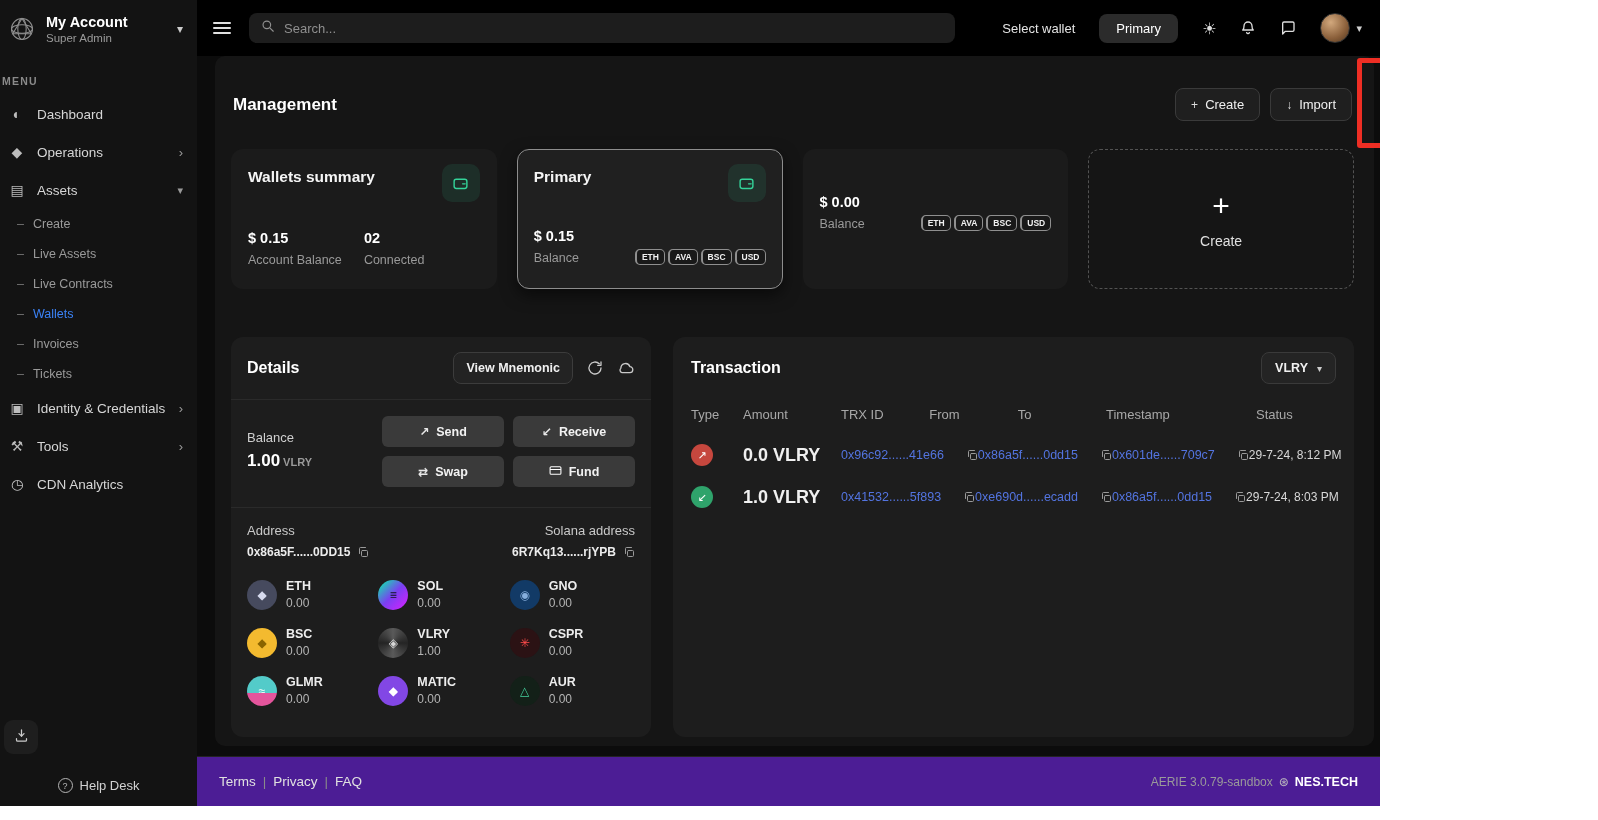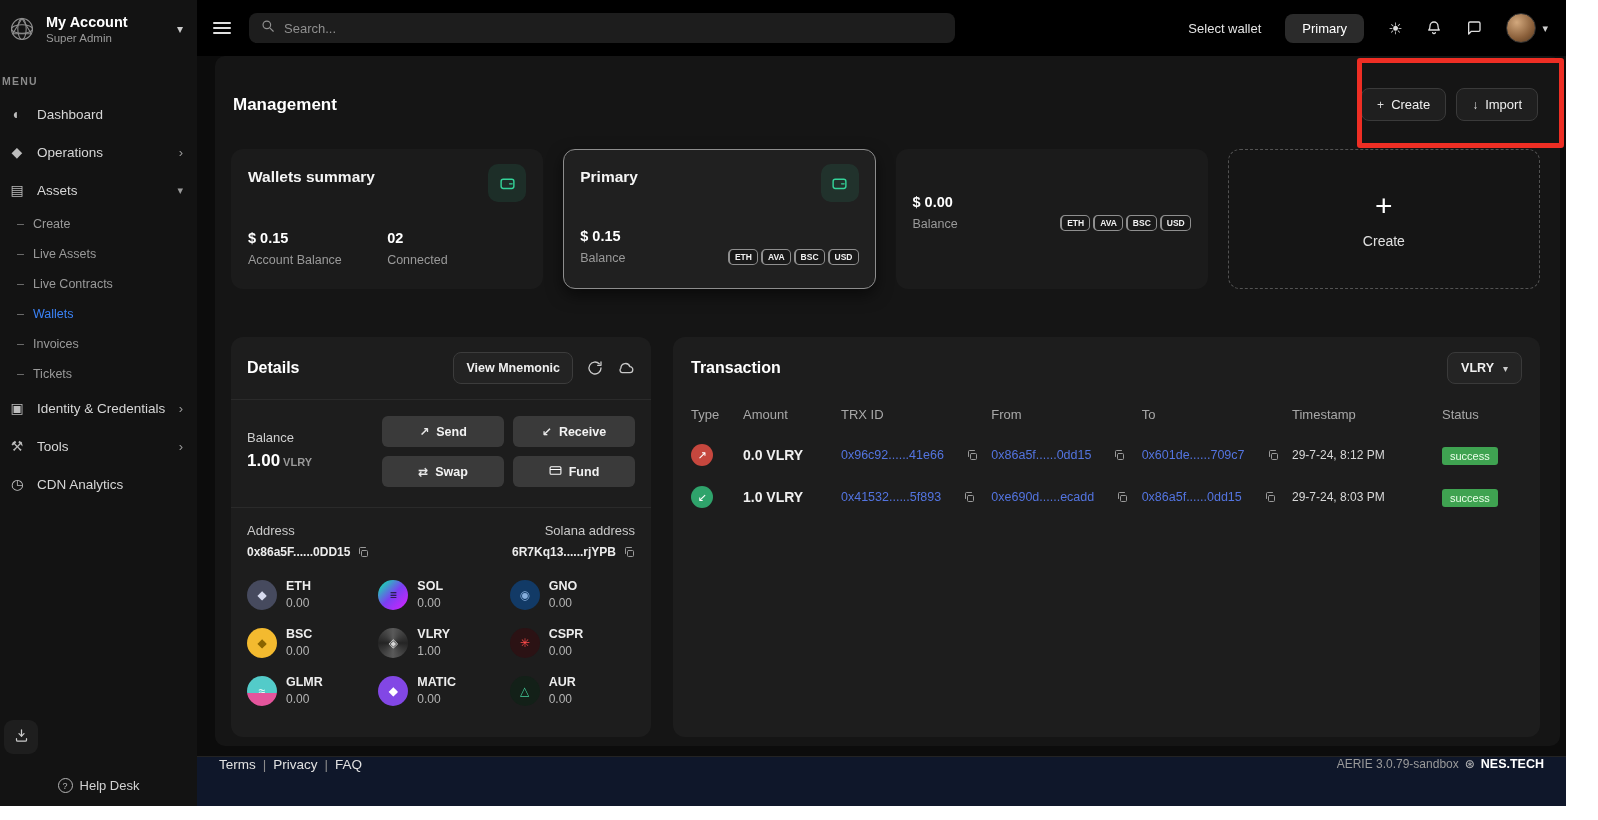--- a/index.html
+++ b/index.html
@@ -1,19 +1,19 @@
 <!DOCTYPE html>
 <html style="--accent-green: #34d399; --link-blue: #5374e0; --success-green: #3fa351; --annotation-red: #ee2e24;"><head>
 <meta charset="utf-8">
 <style>
   * { box-sizing: border-box; margin: 0; padding: 0; }
   html, body { background: #ffffff; }
   body { font-family: "Liberation Sans", "DejaVu Sans", sans-serif; }
   .viewport { position: relative; width: 1598px; height: 820px; background: #ffffff; overflow: hidden; }
-  .app { position: absolute; left: 0; top: 0; width: 1566px; height: 806px; display: flex; background: #0c0c0c; color: #e8e8e8; overflow: hidden; }
+  .app { position: absolute; left: 0; top: 0; width: 1380px; height: 806px; display: flex; background: #0c0c0c; color: #e8e8e8; overflow: hidden; }
 
   
   .sidebar { width: 197px; min-width: 197px; background: #131313; display: flex; flex-direction: column; position: relative; }
   .sb-account { display: flex; align-items: center; gap: 8px; padding: 13px 10px 10px 6px; cursor: pointer; }
   .logo { width: 32px; height: 32px; display: flex; align-items: center; justify-content: center; }
   .acct-name { font-size: 14.5px; font-weight: 700; color: #ffffff; }
   .acct-role { font-size: 11.5px; color: #9a9a9a; margin-top: 2px; }
   .sb-chevron { margin-left: auto; color: #cccccc; font-size: 12px; padding-right: 4px; }
   .sb-menu-label { font-size: 10.5px; color: #8a8a8a; letter-spacing: 1.2px; font-weight: 700; padding: 20px 6px 8px 2px; }
   .nav { display: flex; flex-direction: column; }
@@ -118,31 +118,31 @@
   .tk-aur   { background: #132018; color: #45d09e; }
 
   
   .t-head { display: flex; align-items: center; justify-content: space-between; padding: 15px 18px 10px 18px; }
   .t-title { font-size: 16px; font-weight: 700; color: #ffffff; }
   .t-filter { background: #242424; border: 1px solid #3a3a3a; border-radius: 8px; padding: 8px 13px; font-size: 12.5px; font-weight: 600; color: #f0f0f0; display: flex; align-items: center; gap: 9px; font-family: inherit; cursor: pointer; }
   .t-filter .fchev { font-size: 10px; color: #cccccc; }
   .t-table { padding: 0 18px; }
   .t-row { display: grid; grid-template-columns: 52px 98px 1.25fr 1.25fr 1.25fr 150px 80px; align-items: center; height: 42px; }
   .t-row.hdr { color: #a8a8a8; font-size: 13px; height: 40px; }
-  .cell-amount { color: #f0f0f0; font-weight: 700; font-size: 14px; }
+  .cell-amount { color: #f0f0f0; font-weight: 700; font-size: 18px; }
   .hash { color: var(--link-blue, #5374e0); font-size: 12.5px; display: flex; align-items: center; gap: 22px; }
   .hash a { color: inherit; text-decoration: none; cursor: pointer; }
   .ts { color: #d8d8d8; font-size: 12px; }
   .status-badge { background: var(--success-green, #3fa351); color: #eaffe9; font-size: 11px; padding: 3px 8px; border-radius: 3px; display: inline-block; }
   .type-icon { width: 22px; height: 22px; border-radius: 50%; display: flex; align-items: center; justify-content: center; font-size: 11px; color: #fff; }
   .type-out { background: #c6473e; }
   .type-in  { background: #2fa36b; }
 
   
-  .footer { height: 50px; background: #0f172a; border-top: 1px solid #232323; display: flex; align-items: flex-start; justify-content: space-between; padding: 0 22px; }
+  .footer { height: 50px; background: #4c1d95; border-top: 1px solid #232323; display: flex; align-items: center; justify-content: space-between; padding: 0 22px; }
   .footer-links { display: flex; align-items: center; gap: 7px; font-size: 13.5px; color: #e0e0e0; }
   .footer-links a { color: #e0e0e0; text-decoration: none; cursor: pointer; }
   .footer-sep { color: #8a8a8a; }
   .footer-right { display: flex; align-items: center; gap: 6px; }
   .footer-version { font-size: 12px; color: #9a9a9a; }
   .brand-mark { color: #c0c0c0; font-size: 12px; }
   .footer-brand { font-size: 12.5px; font-weight: 700; color: #ffffff; }
 </style>
 </head>
 <body>

